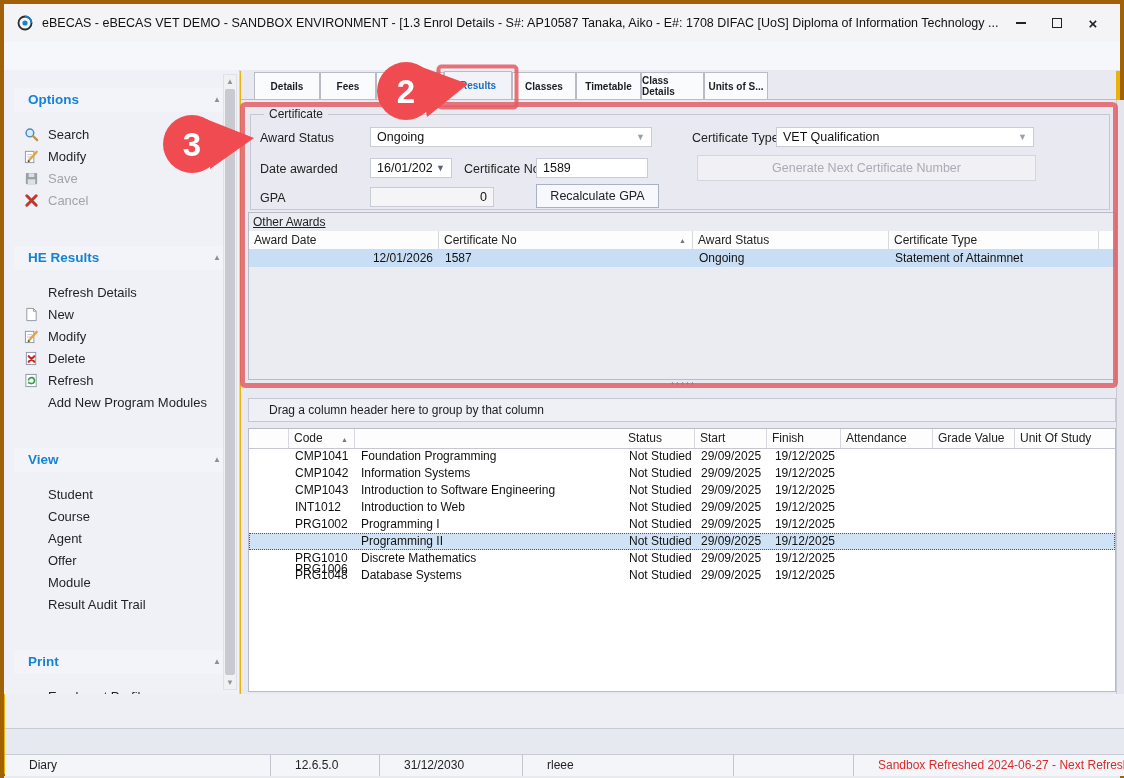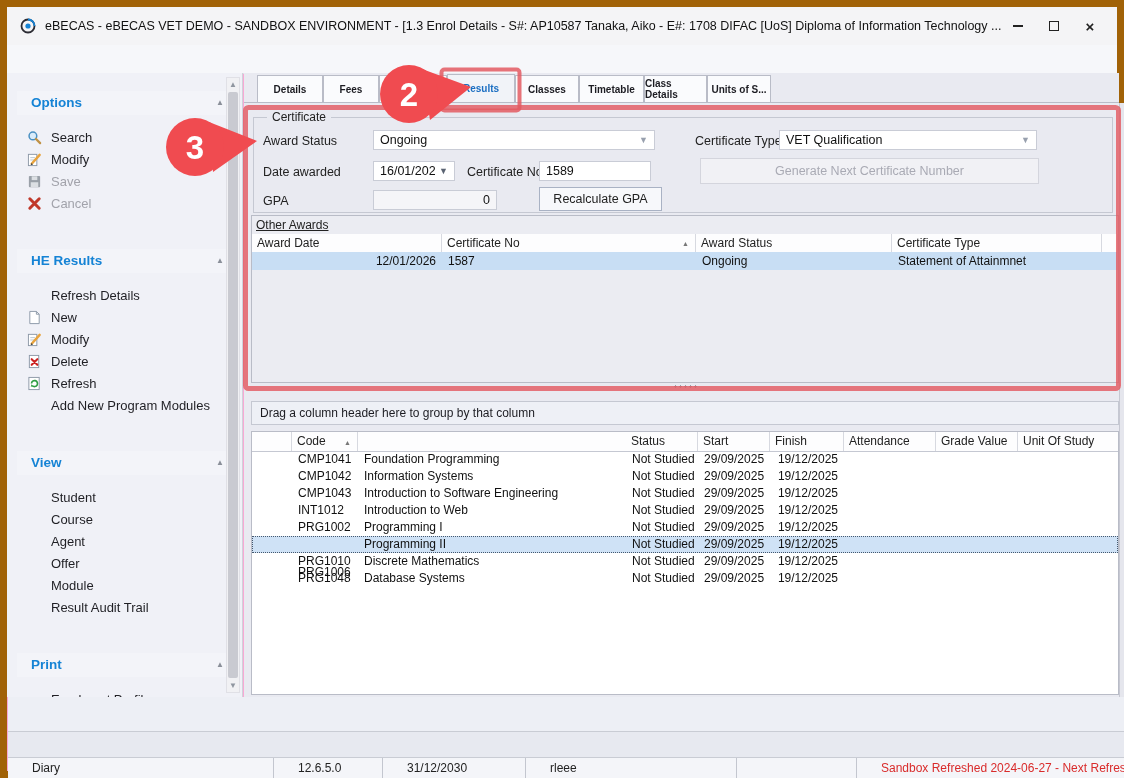--- a/index.html
+++ b/index.html
@@ -1,18 +1,18 @@
 <!DOCTYPE html>
 <html><head>
 <meta charset="utf-8">
 <style>
   html,body{margin:0;padding:0;}
   body{width:1124px;height:778px;position:relative;font-family:"Liberation Sans",sans-serif;
        background:#f0f1f5;overflow:hidden;-webkit-font-smoothing:antialiased;}
-  .win{position:absolute;inset:0;border:7px solid #a16207;box-sizing:border-box;background:#f9a8d4;}
+  .win{position:absolute;inset:0;border:4px solid #a16207;box-sizing:border-box;background:#eab308;}
   
   .titlebar{position:absolute;left:0;top:0;width:100%;height:38px;background:#f4f4f6;border-bottom:1px solid #e3e3e8;}
   .applogo{position:absolute;left:13px;top:11px;width:16px;height:16px;}
   .title{position:absolute;left:38px;top:12px;font-size:12.5px;color:#111;white-space:nowrap;}
   .wctrl{position:absolute;top:8px;width:30px;height:22px;display:flex;align-items:center;justify-content:center;color:#222;cursor:default;}
   .g-min{width:10px;height:2px;background:#222;display:inline-block;}
   .g-max{width:10px;height:10px;border:1.6px solid #222;display:inline-block;box-sizing:border-box;}
   .g-x{font-size:15px;font-weight:bold;line-height:1;}
   
   .menubar{position:absolute;left:0;top:38px;width:100%;height:28px;background:#f6f7fa;border-bottom:1px solid #dfe0e6;}
@@ -67,21 +67,21 @@
   .gh-cell .sort{position:absolute;right:6px;top:1px;font-size:7px;color:#777;}
   .gr-row{position:absolute;left:0;width:100%;height:18px;}
   .gr-row.sel{background:#c8def4;}
   .gr-cell{position:absolute;top:0;height:18px;line-height:18px;font-size:12px;color:#111;padding:0 6px;box-sizing:border-box;
            overflow:hidden;white-space:nowrap;}
   .gr-cell.r{text-align:right;}
   
   .split-dots{position:absolute;left:666px;top:377px;width:26px;height:6px;}
   
   .draghint{position:absolute;left:244px;top:394px;width:868px;height:24px;background:#eef0f6;border:1px solid #c5c8d2;
-            box-sizing:border-box;font-size:12px;color:#1c1c22;line-height:22px;padding-left:8px;}
+            box-sizing:border-box;font-size:12px;color:#1c1c22;line-height:22px;padding-left:20px;}
   .mod{position:absolute;left:244px;top:424px;width:868px;height:264px;border:1px solid #b9bcc7;background:#fff;box-sizing:border-box;overflow:hidden;}
   .mod .gh-row{height:19px;padding-left:8px;}
   .mod .gh-cell{height:19px;line-height:19px;}
   .mrow{position:absolute;left:0;width:100%;height:17px;}
   .mrow.sel{background:#cfe2f6;outline:1px dotted #45586e;outline-offset:-1px;}
   .mcell{position:absolute;top:0;height:17px;line-height:17px;font-size:12px;color:#111;padding:0 6px;box-sizing:border-box;
          overflow:hidden;white-space:nowrap;}
   .mcell.r{text-align:right;}
   
   .close-row{position:absolute;left:1px;top:690px;width:1122px;height:34px;background:#edeff5;}

